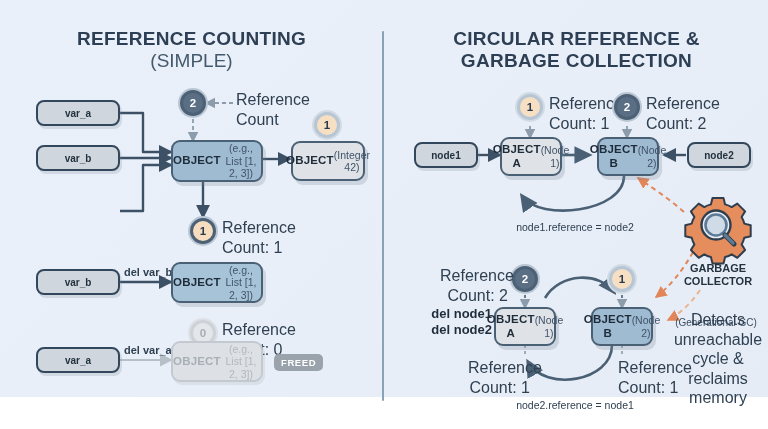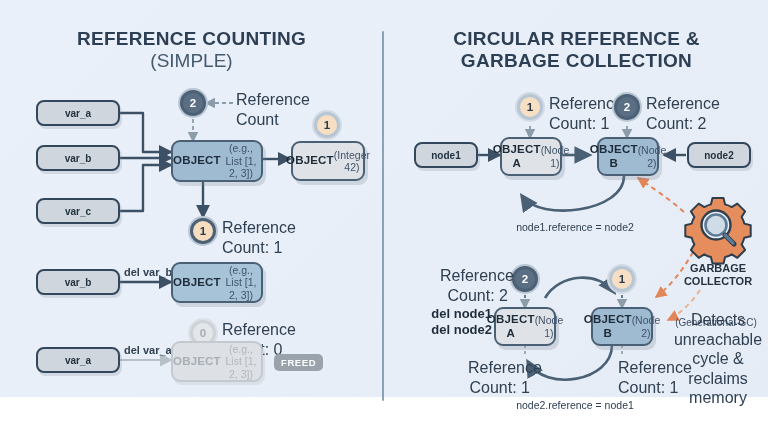--- a/index.html
+++ b/index.html
@@ -186,23 +186,20 @@
 
   <div class="badge b-dark fillblue" style="left:180px; top:90px;">2</div>
   <div class="lbl" style="left:236px; top:90px; width:70px;">Reference
 Count</div>
 
   <div class="vbox" style="left:36px; top:100px; width:84px; height:26px;">
     <span>var_a</span>
   </div>
   <div class="vbox" style="left:36px; top:145px; width:84px; height:26px;">
     <span>var_b</span>
-  </div>
-  <div class="vbox" style="left:36px; top:198px; width:84px; height:26px;">
-    <span>var_c</span>
   </div>
 
   <div class="obox blue" style="left:171px; top:140px; width:92px; height:42px;">
     <span class="t1">OBJECT</span>
     <span class="t2">(e.g., List [1, 2, 3])</span>
   </div>
 
   <div class="obox grey" style="left:291px; top:141px; width:74px; height:40px;">
     <span class="t1">OBJECT</span>
     <span class="t2">(Integer 42)</span>

